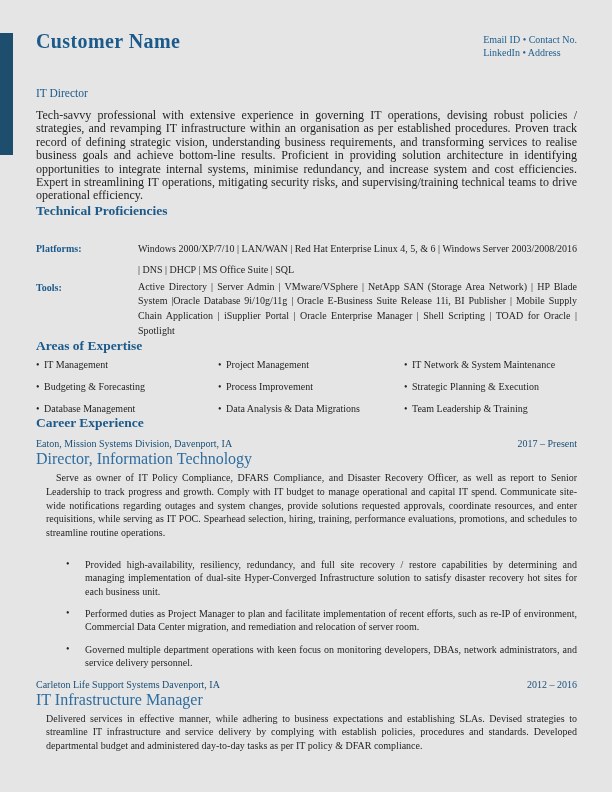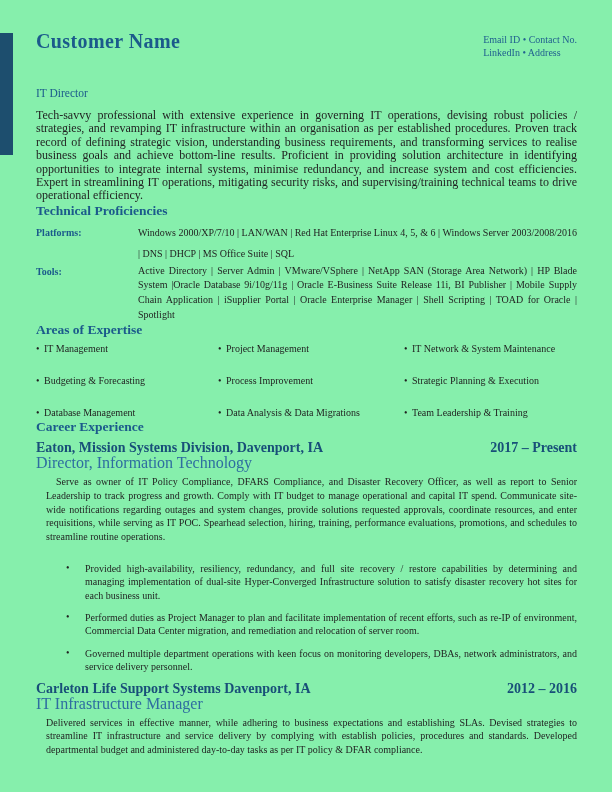--- a/index.html
+++ b/index.html
@@ -1,19 +1,19 @@
 <!DOCTYPE html>
 <html><head>
 <meta charset="utf-8">
 <style>
   html,body { margin:0; padding:0; background:#ffffff; }
   .page {
     position:relative;
     width:612px; height:792px;
-    background:#86efac;
+    background:#e5e5e5;
     font-family:"Liberation Serif","DejaVu Serif",serif;
     color:#1f1f1f;
     overflow:hidden;
   }
   .accent-bar {
     position:absolute; left:0; top:33px;
     width:13px; height:122px;
     background:#1d4e6e;
   }
   .content { position:absolute; left:36px; top:30px; width:541px; }
@@ -34,41 +34,41 @@
   }
 
   h2.section {
     margin:0; font-size:13.5px; line-height:15px; font-weight:bold; color:#1b5a8b;
   }
   .mt-tech { margin-top:16px; }
   .mt-areas { margin-top:13px; }
   .mt-career { margin-top:12px; }
 
   
-  .tp { margin-top:4px; }
+  .tp { margin-top:20px; }
   .tp-row { display:grid; grid-template-columns:102px 1fr; }
   .tp-label { font-size:10px; font-weight:bold; color:#1b5a8b; padding-top:4px; line-height:13px; }
   .tp-row.tools .tp-label { padding-top:1px; }
   .tp-value { font-size:10px; text-align:justify; text-justify:inter-word; }
   .tp-value.platforms { line-height:21px; }
   .tp-value.tools { line-height:14.6px; }
 
   
   .exp-grid {
     margin-top:5px;
     display:grid; grid-template-columns:182px 186px 1fr;
-    row-gap:19px; font-size:10px; line-height:13px;
+    row-gap:9px; font-size:10px; line-height:13px;
   }
   .exp-item { position:relative; padding-left:8px; }
   .exp-item::before { content:"\2022"; position:absolute; left:0; top:0; }
 
   
   .job { margin-top:8px; }
   .job2 { margin-top:5px; }
-  .job-head { display:flex; justify-content:space-between; font-size:14px; line-height:12px; font-weight:bold; color:#184f78; }
+  .job-head { display:flex; justify-content:space-between; font-size:10px; line-height:12px; font-weight:normal; color:#184f78; }
   .job-role { margin-top:2px; font-size:16px; line-height:13px; color:#2e6da0; }
   .job-summary {
     margin:6px 0 0 10px; font-size:10px; line-height:13.7px;
     text-align:justify; text-justify:inter-word;
   }
   .job-summary.indent-first { text-indent:10px; }
   .job-bullets { margin:18px 0 0; padding:0; list-style:none; }
   .job-bullets li {
     position:relative; padding-left:49px; margin-bottom:9px;
     font-size:10px; line-height:13.4px; text-align:justify; text-justify:inter-word;

